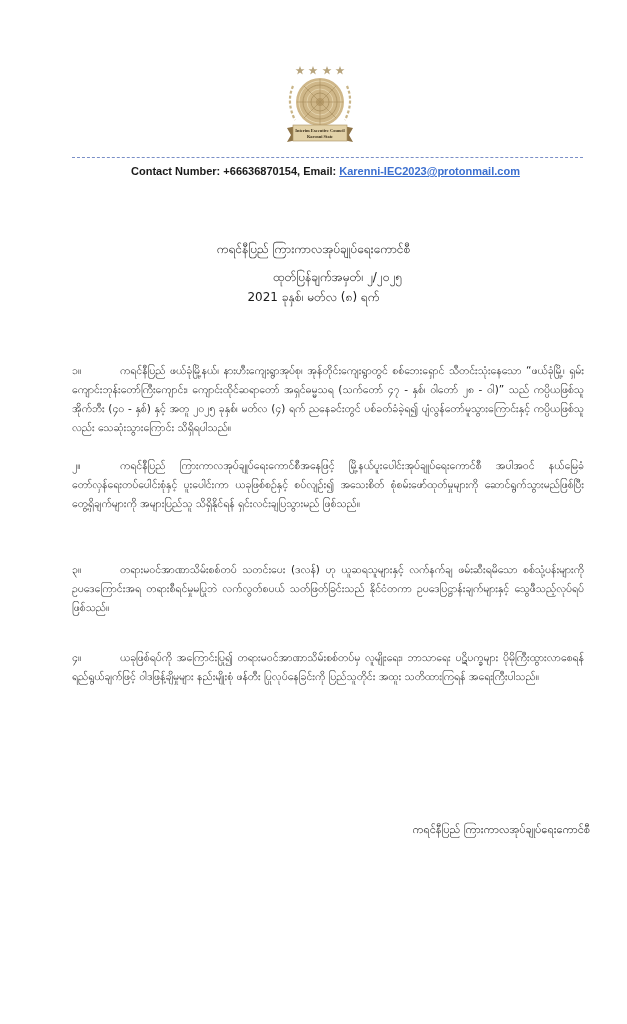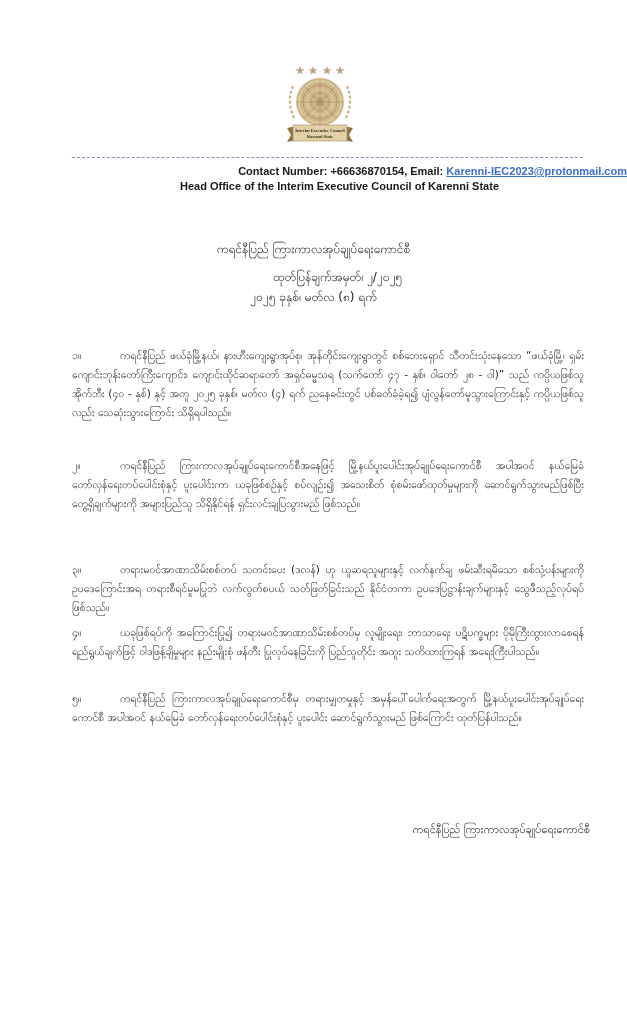--- a/index.html
+++ b/index.html
@@ -38,21 +38,21 @@
       top: 157px;
       width: 511px;
       height: 0;
       border-top: 1px dashed #7a8fc7;
     }
     .contact {
       position: absolute;
       left: 0;
       width: 627px;
       top: 164px;
-      text-align: right;
+      text-align: center;
       font-family: "Liberation Sans", sans-serif;
       font-weight: bold;
       font-size: 11px;
       line-height: 15px;
       color: #1a1a1a;
       padding-left: 24px;
       box-sizing: border-box;
     }
     .contact .email {
       color: #3b6fd0;
@@ -93,24 +93,24 @@
       width: 512px;
       font-size: 10.5px;
       line-height: 19px;
       text-align: justify;
       color: #1a1a1a;
     }
     .para .num {
       display: inline-block;
       width: 48px;
     }
-    .p1 { top: 346px; }
+    .p1 { top: 361px; }
     .p2 { top: 456px; }
     .p3 { top: 560px; }
-    .p4 { top: 623px; }
+    .p4 { top: 648px; }
     .p5 { top: 689px; }
 
     .signature {
       position: absolute;
       left: 380px;
       top: 820px;
       width: 210px;
       text-align: right;
       font-size: 11px;
       line-height: 20px;
@@ -156,39 +156,35 @@
       <text x="37" y="70" font-size="4.4" text-anchor="middle" fill="#3a2e1a" font-family="Liberation Serif, serif" font-weight="bold">Interim Executive Council</text>
       <text x="37" y="76" font-size="4.4" text-anchor="middle" fill="#3a2e1a" font-family="Liberation Serif, serif" font-weight="bold">Karenni State</text>
     </svg>
   </div>
 
   <div class="divider"></div>
 
   <div class="contact">
     <span>Contact Number: +66636870154, Email: </span><a class="email">Karenni-IEC2023@protonmail.com</a>
   </div>
-  <div class="office">Head Office of the Interim Executive Council of Karenni State</div>
 
   <div class="title-block">
     <div class="t1">ကရင်နီပြည် ကြားကာလအုပ်ချုပ်ရေးကောင်စီ</div>
     <div class="t2">ထုတ်ပြန်ချက်အမှတ်၊ ၂/၂၀၂၅</div>
-    <div class="t3">၂၀၂၅ ခုနှစ်၊ မတ်လ (၈) ရက်</div>
+    <div class="t3">2021 ခုနှစ်၊ မတ်လ (၈) ရက်</div>
   </div>
 
   <div class="para p1">
     <span class="num">၁။</span><span>ကရင်နီပြည် ဖယ်ခုံမြို့နယ်၊ နားဟီးကျေးရွာအုပ်စု၊ အုန်တိုင်းကျေးရွာတွင် စစ်ဘေးရှောင် သီတင်းသုံးနေသော “ဖယ်ခုံမြို့၊ ရှမ်းကျောင်းဘုန်းတော်ကြီးကျောင်း၊ ကျောင်းထိုင်ဆရာတော် အရှင်ဓမ္မသရ (သက်တော် ၄၇ - နှစ်၊ ဝါတော် ၂၈ - ဝါ)” သည် ကပ္ပိယဖြစ်သူ အိုက်ဘီး (၄၀ - နှစ်) နှင့် အတူ ၂၀၂၅ ခုနှစ်၊ မတ်လ (၄) ရက် ညနေခင်းတွင် ပစ်ခတ်ခံခဲ့ရ၍ ပျံလွန်တော်မူသွားကြောင်းနှင့် ကပ္ပိယဖြစ်သူလည်း သေဆုံးသွားကြောင်း သိရှိရပါသည်။</span>
   </div>
   <div class="para p2">
     <span class="num">၂။</span><span>ကရင်နီပြည် ကြားကာလအုပ်ချုပ်ရေးကောင်စီအနေဖြင့် မြို့နယ်ပူးပေါင်းအုပ်ချုပ်ရေးကောင်စီ အပါအဝင် နယ်မြေခံ တော်လှန်ရေးတပ်ပေါင်းစုံနှင့် ပူးပေါင်းကာ ယခုဖြစ်စဉ်နှင့် စပ်လျဉ်း၍ အသေးစိတ် စုံစမ်းဖော်ထုတ်မှုများကို ဆောင်ရွက်သွားမည်ဖြစ်ပြီး တွေ့ရှိချက်များကို အများပြည်သူ သိရှိနိုင်ရန် ရှင်းလင်းချပြသွားမည် ဖြစ်သည်။</span>
   </div>
   <div class="para p3">
     <span class="num">၃။</span><span>တရားမဝင်အာဏာသိမ်းစစ်တပ် သတင်းပေး (ဒလန်) ဟု ယူဆရသူများနှင့် လက်နက်ချ ဖမ်းဆီးရမိသော စစ်သုံ့ပန်းများကို ဥပဒေကြောင်းအရ တရားစီရင်မှုမပြုဘဲ လက်လွတ်စပယ် သတ်ဖြတ်ခြင်းသည် နိုင်ငံတကာ ဥပဒေပြဋ္ဌာန်းချက်များနှင့် သွေဖီသည့်လုပ်ရပ် ဖြစ်သည်။</span>
   </div>
   <div class="para p4">
     <span class="num">၄။</span><span>ယခုဖြစ်ရပ်ကို အကြောင်းပြု၍ တရားမဝင်အာဏာသိမ်းစစ်တပ်မှ လူမျိုးရေး၊ ဘာသာရေး ပဋိပက္ခများ ပိုမိုကြီးထွားလာစေရန် ရည်ရွယ်ချက်ဖြင့် ဝါဒဖြန့်ချိမှုများ နည်းမျိုးစုံ ဖန်တီး ပြုလုပ်နေခြင်းကို ပြည်သူတိုင်း အထူး သတိထားကြရန် အရေးကြီးပါသည်။</span>
   </div>
-  <div class="para p5">
-    <span class="num">၅။</span><span>ကရင်နီပြည် ကြားကာလအုပ်ချုပ်ရေးကောင်စီမှ တရားမျှတမှုနှင့် အမှန်ပေါ်ပေါက်ရေးအတွက် မြို့နယ်ပူးပေါင်းအုပ်ချုပ်ရေးကောင်စီ အပါအဝင် နယ်မြေခံ တော်လှန်ရေးတပ်ပေါင်းစုံနှင့် ပူးပေါင်း ဆောင်ရွက်သွားမည် ဖြစ်ကြောင်း ထုတ်ပြန်ပါသည်။</span>
-  </div>
 
   <div class="signature">ကရင်နီပြည် ကြားကာလအုပ်ချုပ်ရေးကောင်စီ</div>
 
 </div>
 
 </body></html>

